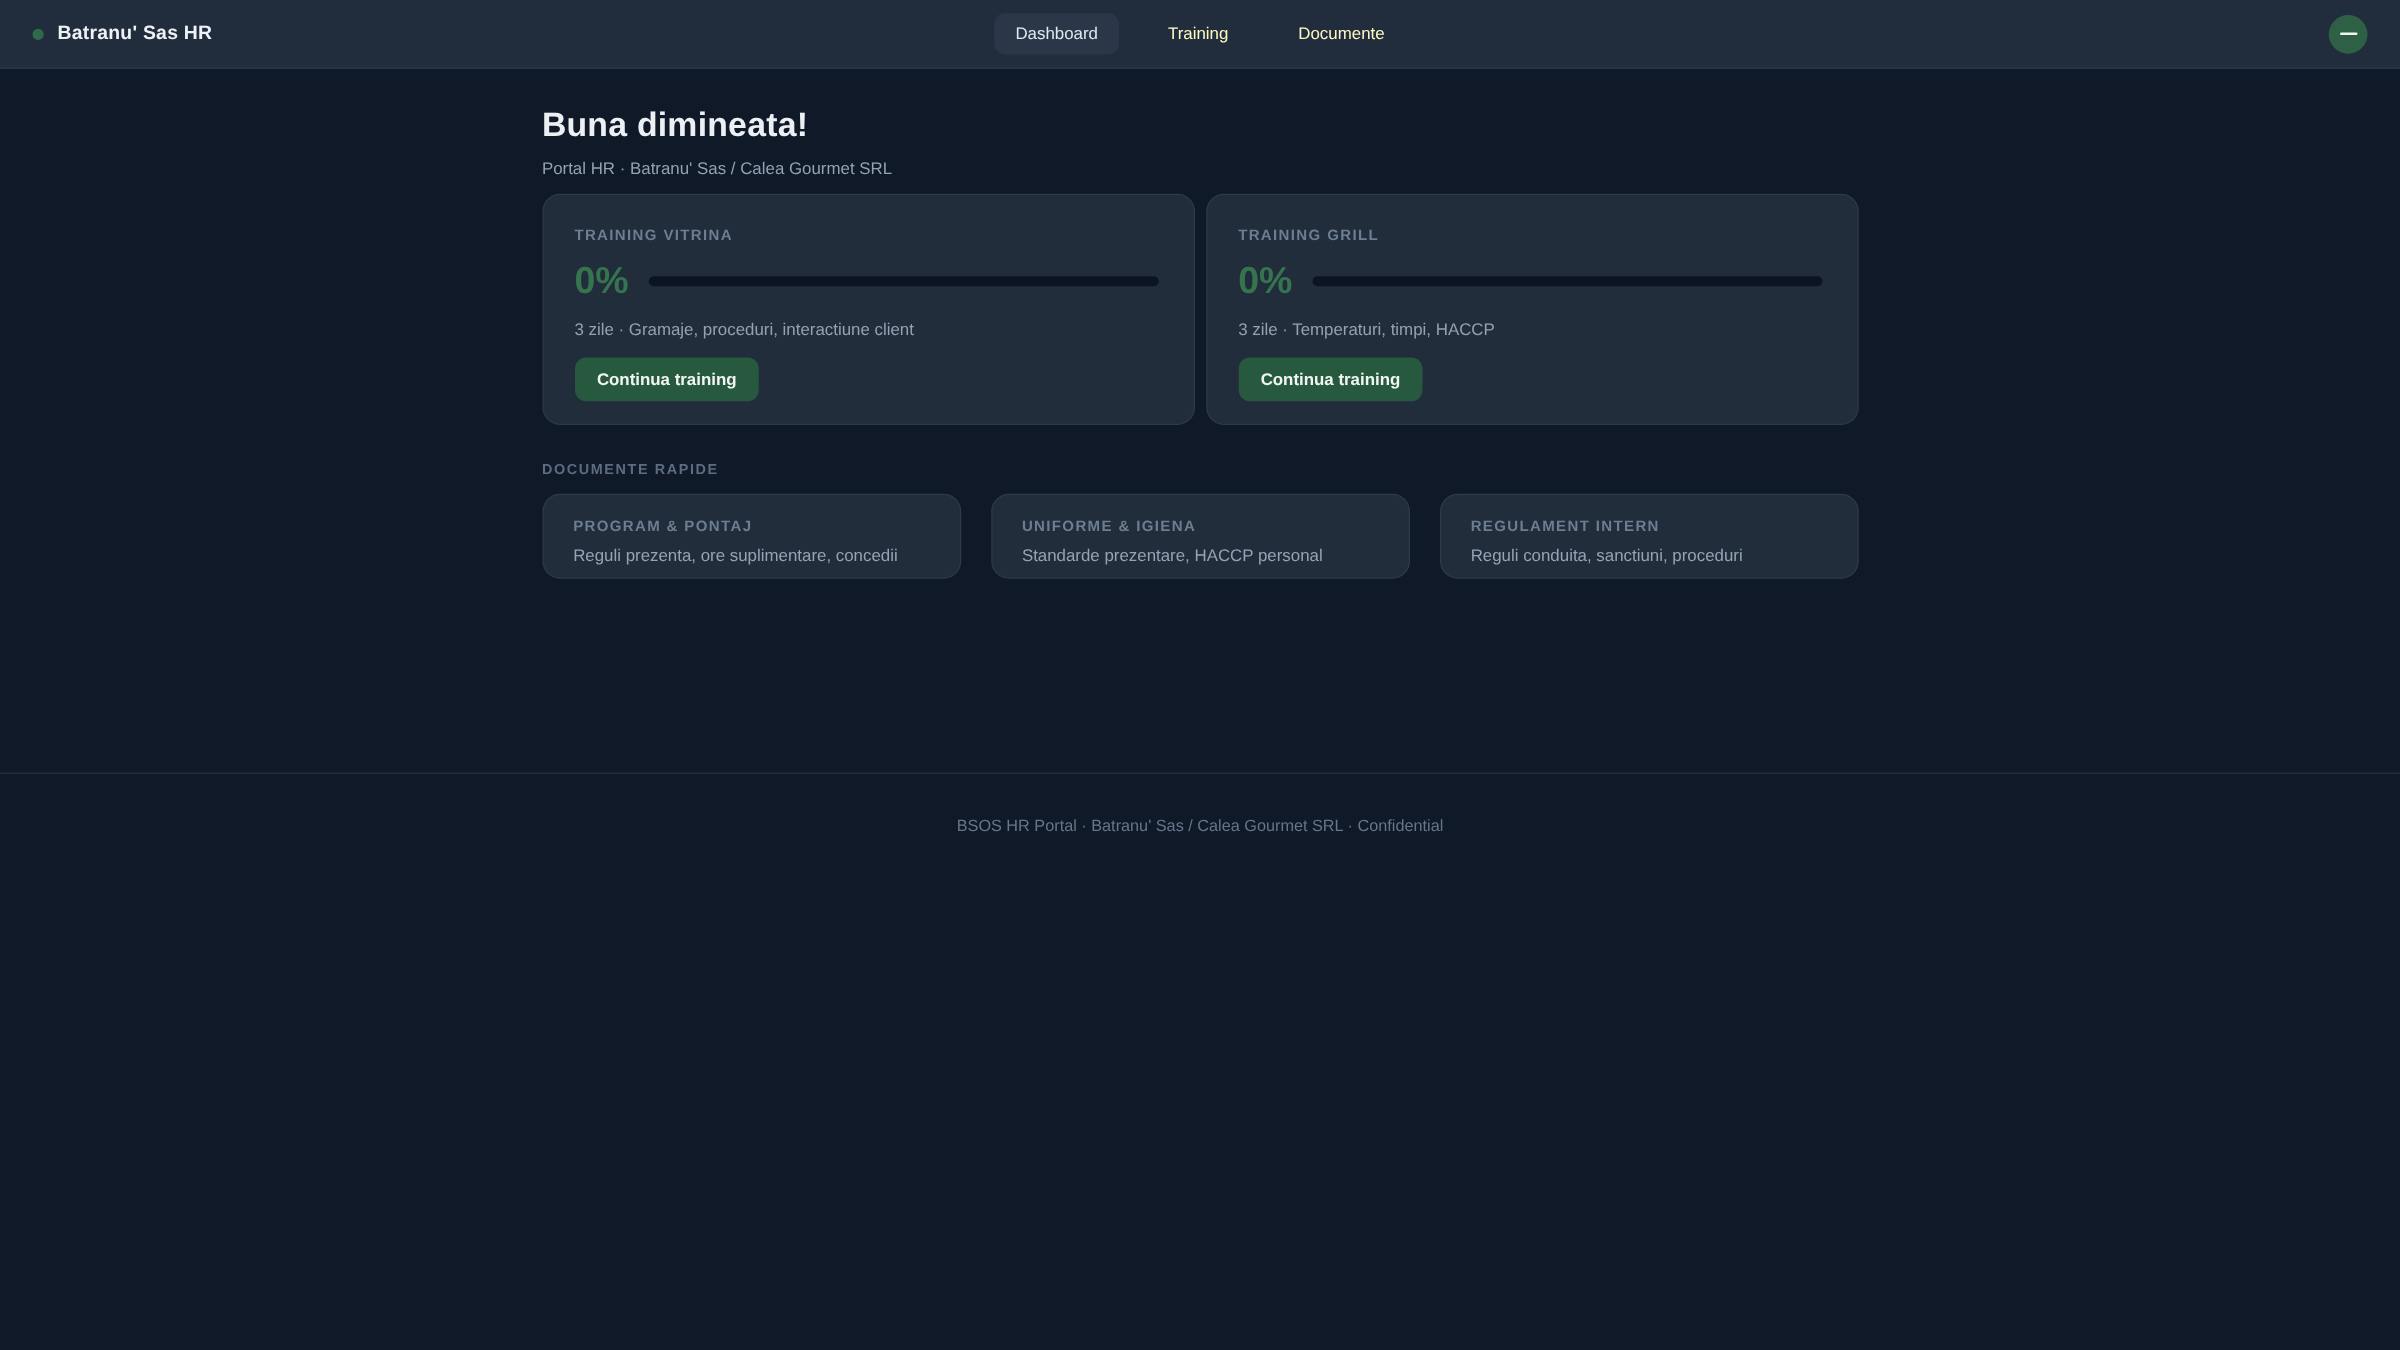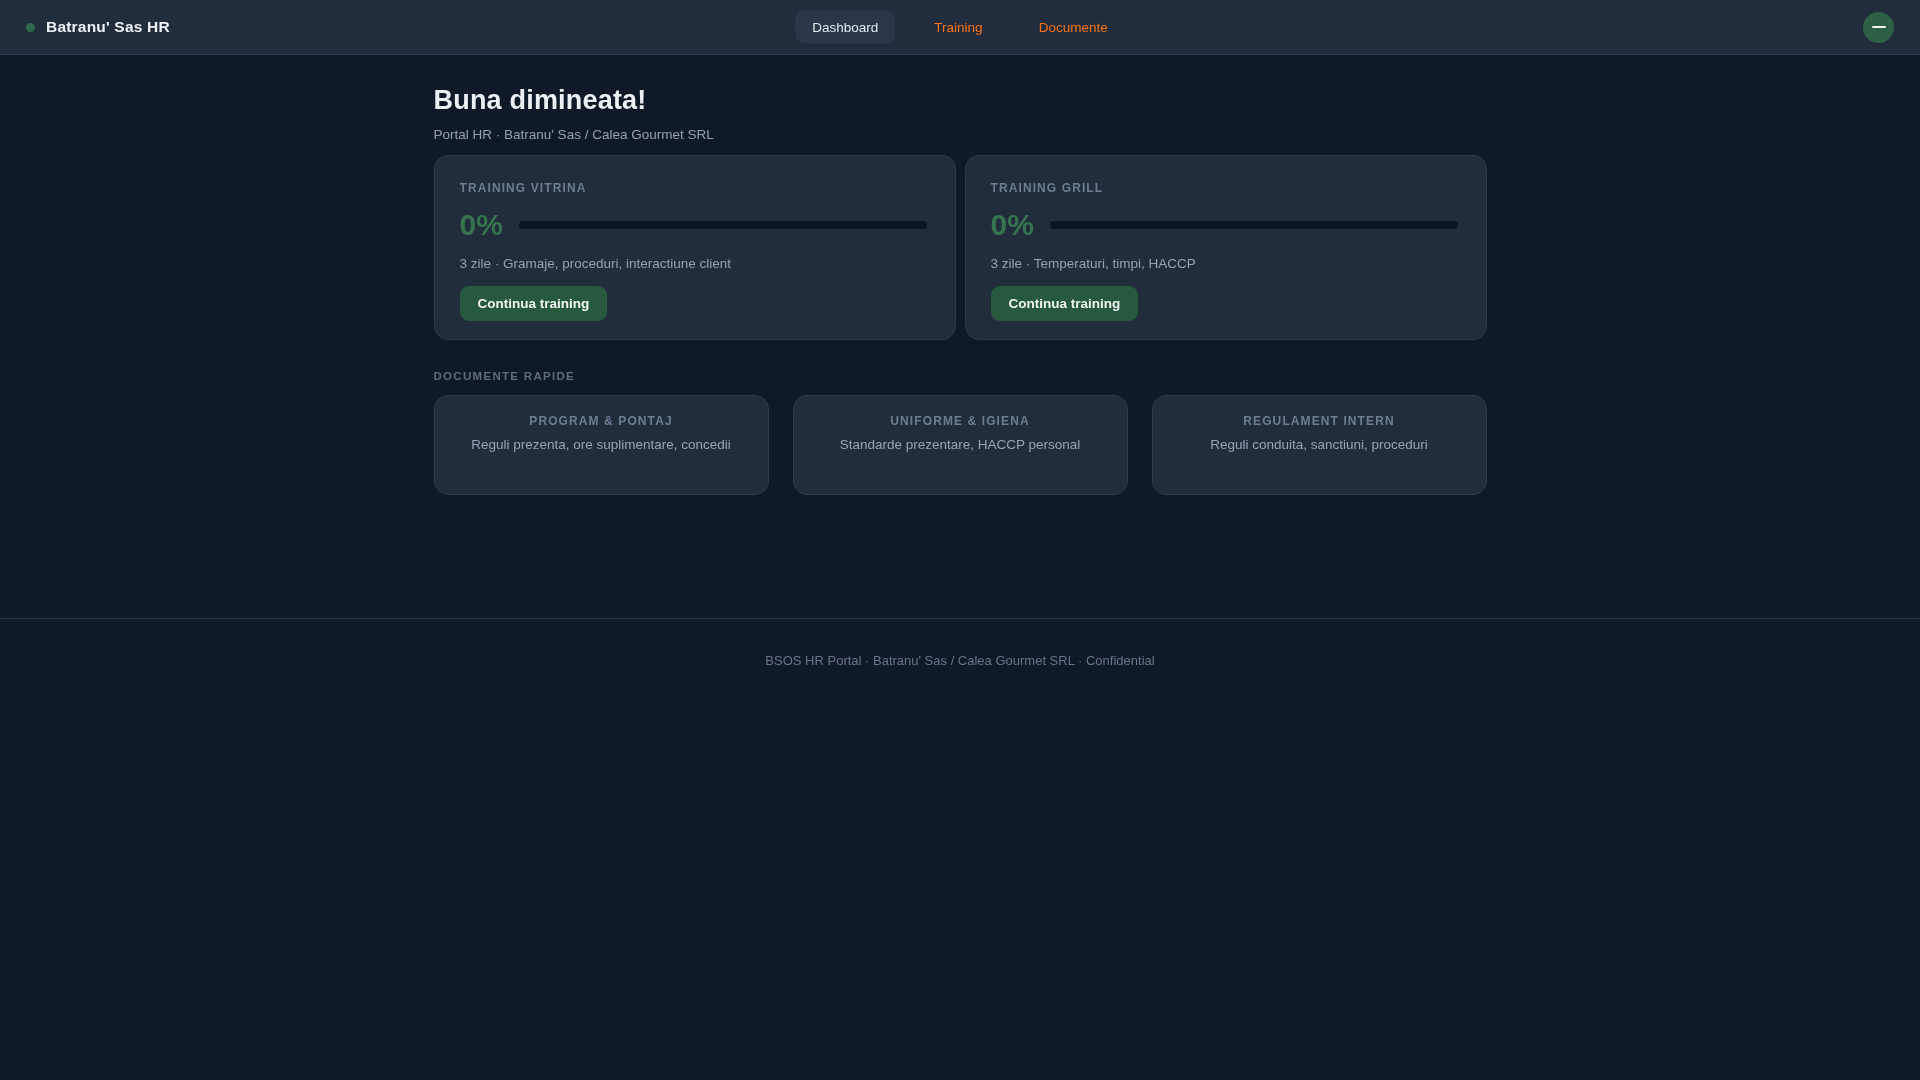--- a/index.html
+++ b/index.html
@@ -27,21 +27,21 @@
     background:#2f6b4a; display:inline-block;
   }
   .brand-title { font-size:15.5px; font-weight:bold; color:#eef1f5; letter-spacing:.2px; }
 
   .nav {
     position:absolute; left:50%; top:50%;
     transform:translate(-50%,-50%);
     display:flex; align-items:center; gap:22px;
   }
   .nav-item {
-    font-size:13.5px; color:#f97316;
+    font-size:13.5px; color:#fef9c3;
     padding:9px 17px; border-radius:9px;
     cursor:pointer; background:transparent; border:none;
     font-family:inherit;
   }
   .nav-item.active { background:#2b3749; color:#e2e8f0; }
 
   .min-btn {
     width:31px; height:31px; border-radius:50%;
     background:#2d6045; border:none; cursor:pointer;
     display:flex; align-items:center; justify-content:center;
@@ -91,21 +91,21 @@
     border:none; border-radius:9px;
     padding:10px 18px;
     font-size:13.5px; font-weight:bold;
     font-family:inherit; cursor:pointer;
   }
 
   .docs-grid {
     margin-top:13px;
     display:grid; grid-template-columns:repeat(3,1fr); gap:24px;
   }
-  .d-card { padding:18px 24px; height:100px; cursor:pointer;text-align:center; }
+  .d-card { padding:18px 24px; height:68px; cursor:pointer; }
   .d-desc { margin-top:9px; font-size:13.5px; color:#95a3b5; }
 
   
   .footer {
     border-top:1px solid #273246;
     padding:34px 0 40px 0;
     text-align:center;
   }
   .footer-text { font-size:13px; color:#67758a; }
 </style>

